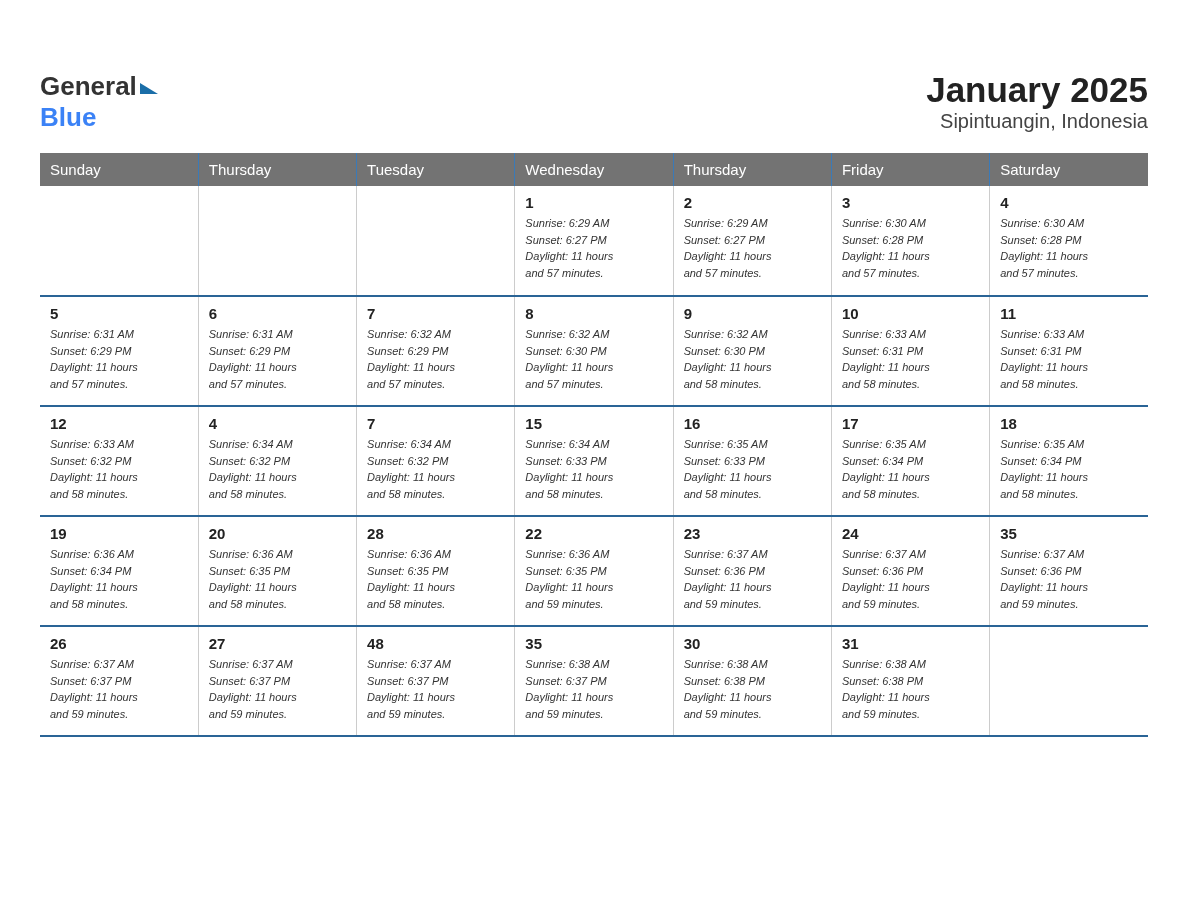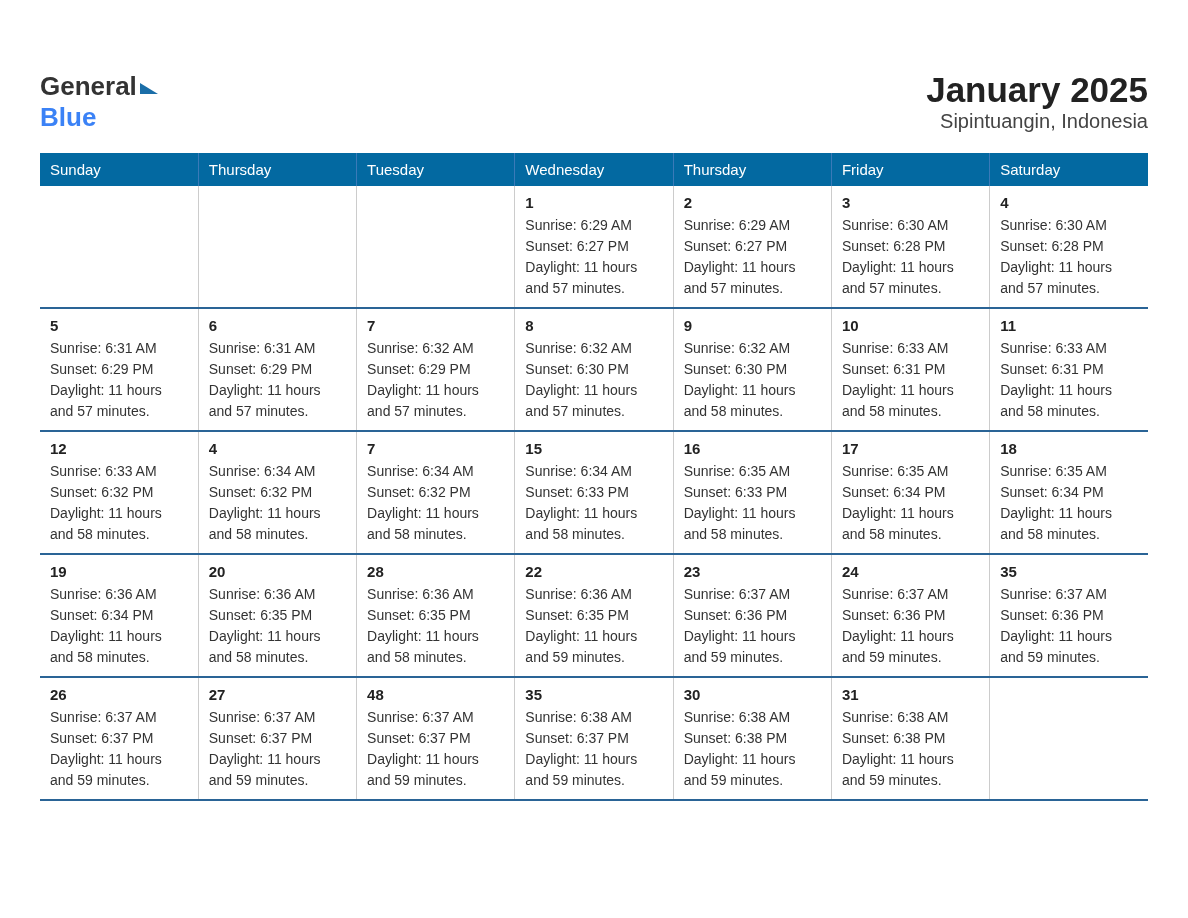--- a/index.html
+++ b/index.html
@@ -40,21 +40,21 @@
     .location {
       font-size: 20px;
       color: #444;
     }
     table {
       width: 100%;
       border-collapse: collapse;
       table-layout: fixed;
     }
     thead tr {
-      background-color: #0369a1;
+      background-color: #737373;
     }
     thead th {
       color: #fff;
       font-size: 15px;
       font-weight: normal;
       padding: 8px 10px;
       text-align: left;
       border-right: 1px solid #3a7ab8;
     }
     thead th:last-child {
@@ -75,23 +75,24 @@
       border-right: none;
     }
     .day-number {
       font-size: 15px;
       font-weight: bold;
       color: #222;
       margin-bottom: 4px;
       display: block;
     }
     .day-info {
-      font-size: 14px;
+      font-size: 11px;
       color: #333;
       line-height: 1.5;
+      font-style: italic;
     }
     .logo-wrapper {
       display: flex;
       flex-direction: column;
       align-items: flex-start;
     }
     .logo-line1 {
       display: flex;
       align-items: center;
     }

